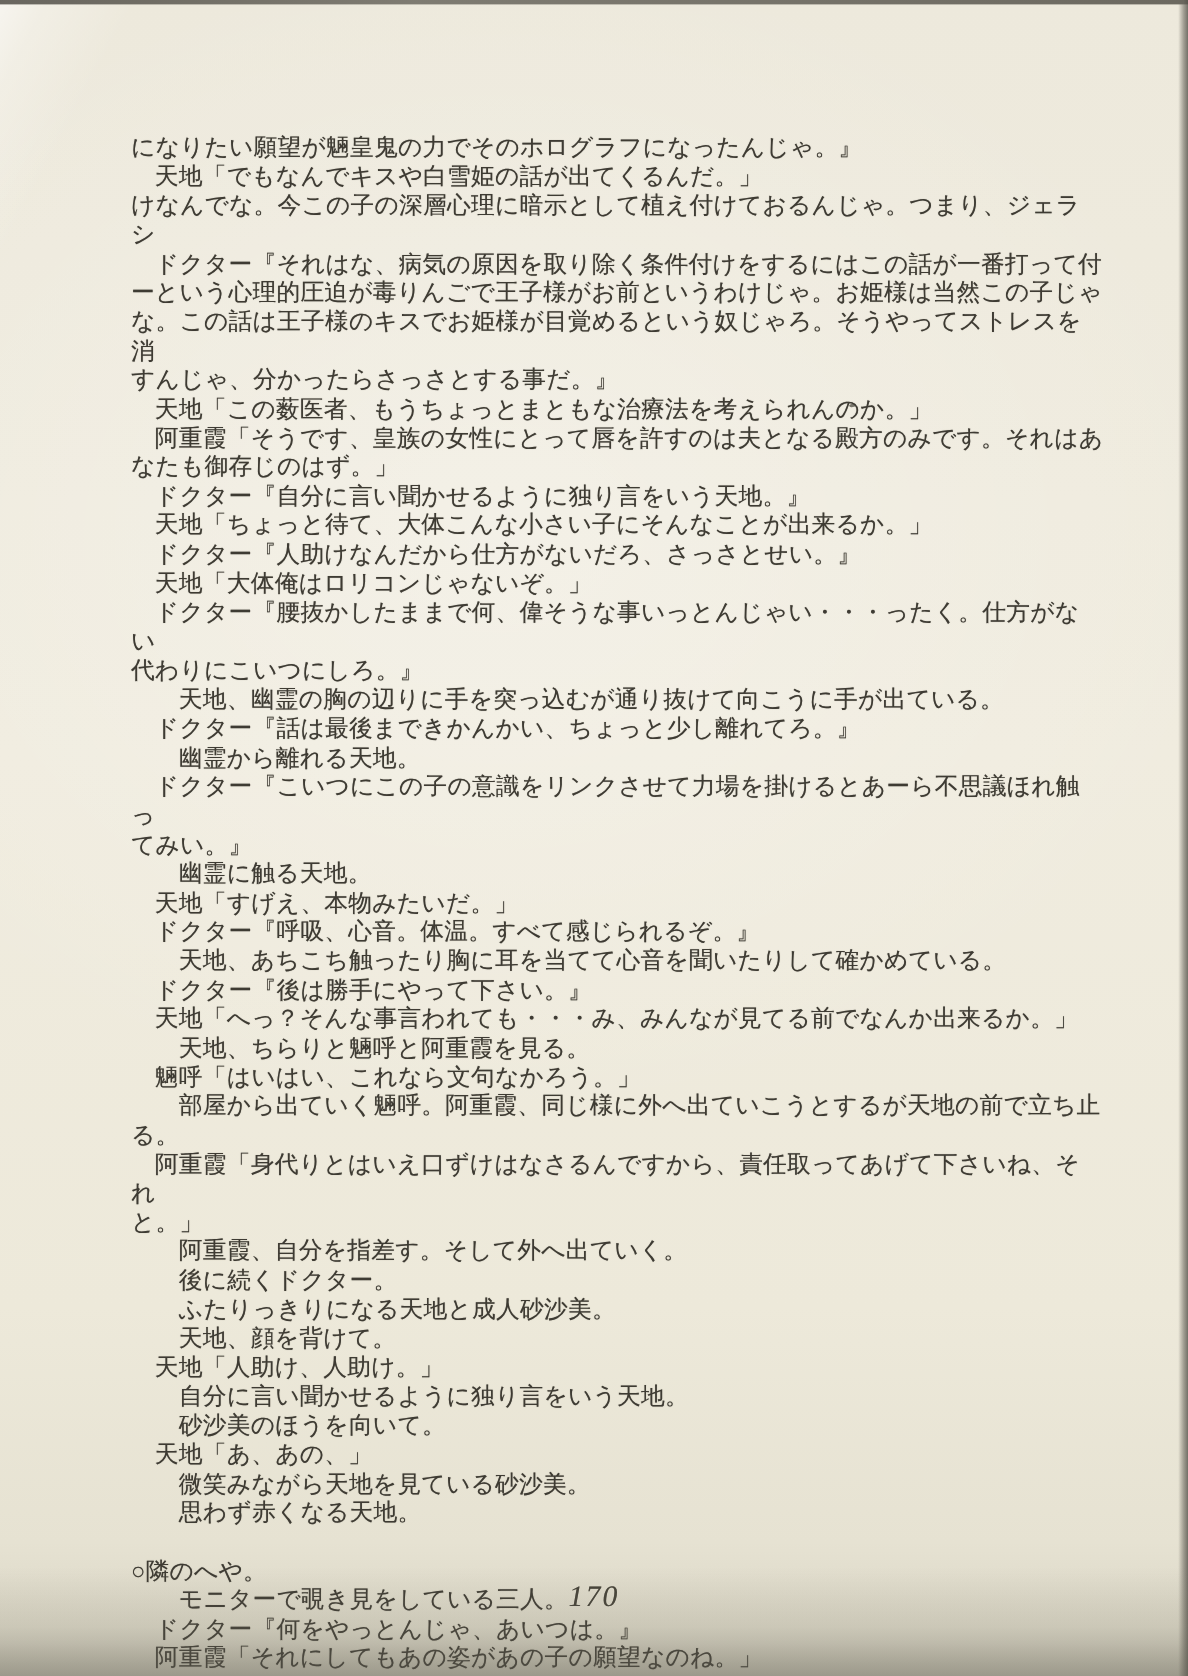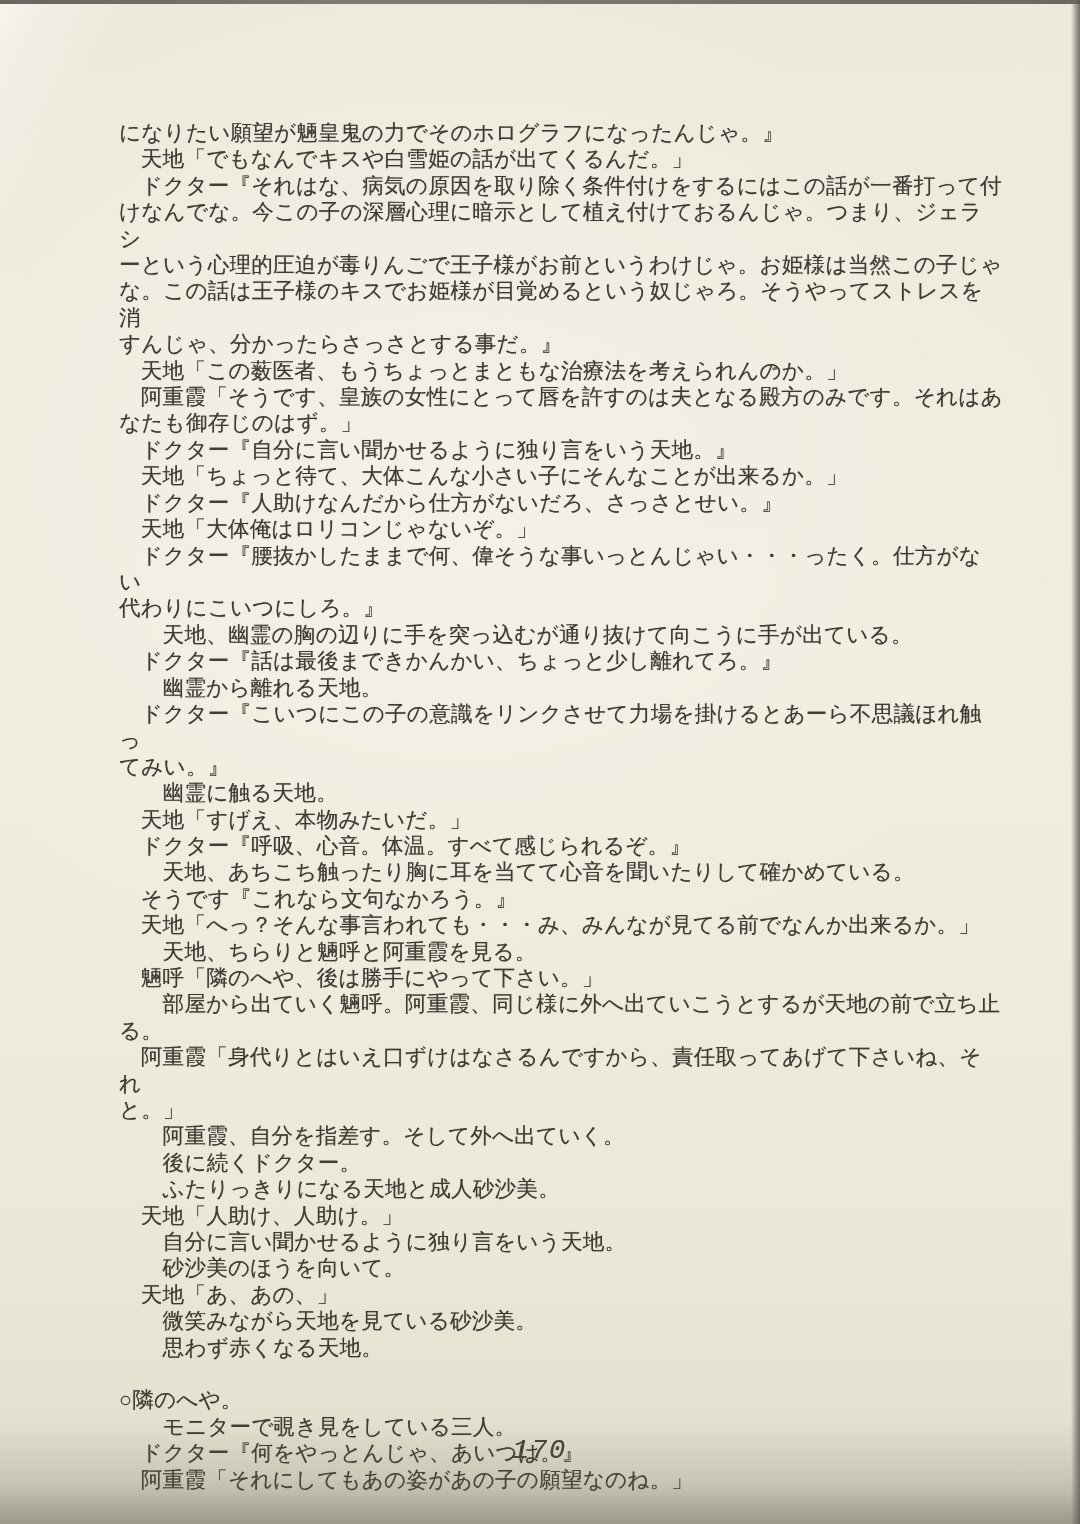--- a/index.html
+++ b/index.html
@@ -4,21 +4,21 @@
 <style>
   :root{
     --paper:#EFEBDE;
     --ink:#3E3B33;
   }
   html,body{margin:0;padding:0;background:#222;}
   .page{
     position:relative;
     width:1080px;height:1524px;
     overflow:hidden;
-    font-family:Liberation Mono, monospace;
+    font-family:Liberation Serif, serif;
     background:
       radial-gradient(ellipse 950px 750px at 42% 32%, rgba(255,255,255,0.28), rgba(255,255,255,0) 72%),
       linear-gradient(180deg,#EDE9DC 0%, #F0ECDF 45%, #EDE9DA 78%, #E6E2D2 92%, #D9D5C5 98%, #C6C2B2 100%);
   }
   
   .edge-top{
     position:absolute;top:0;left:0;right:0;height:4px;
     background:linear-gradient(90deg,#504d46 0%, #6b685f 35%, #585togge551 60%, #55524a 100%);
     background:linear-gradient(90deg,#504d46 0%, #6b685f 35%, #55524a 100%);
     opacity:.85;
@@ -67,22 +67,22 @@
 
 <div class="page">
   <div class="corner-highlight"></div>
   <div class="edge-top"></div>
   <div class="edge-right"></div>
   <div class="speck"></div>
 
   <div class="text-block">
       <div class="line">になりたい願望が魎皇鬼の力でそのホログラフになったんじゃ。』</div>
       <div class="line">　天地「でもなんでキスや白雪姫の話が出てくるんだ。」</div>
+      <div class="line">けなんでな。今この子の深層心理に暗示として植え付けておるんじゃ。つまり、ジェラシ</div>
       <div class="line">　ドクター『それはな、病気の原因を取り除く条件付けをするにはこの話が一番打って付</div>
-      <div class="line">けなんでな。今この子の深層心理に暗示として植え付けておるんじゃ。つまり、ジェラシ</div>
       <div class="line">ーという心理的圧迫が毒りんごで王子様がお前というわけじゃ。お姫様は当然この子じゃ</div>
       <div class="line">な。この話は王子様のキスでお姫様が目覚めるという奴じゃろ。そうやってストレスを消</div>
       <div class="line">すんじゃ、分かったらさっさとする事だ。』</div>
       <div class="line">　天地「この薮医者、もうちょっとまともな治療法を考えられんのか。」</div>
       <div class="line">　阿重霞「そうです、皇族の女性にとって唇を許すのは夫となる殿方のみです。それはあ</div>
       <div class="line">なたも御存じのはず。」</div>
       <div class="line">　ドクター『自分に言い聞かせるように独り言をいう天地。』</div>
       <div class="line">　天地「ちょっと待て、大体こんな小さい子にそんなことが出来るか。」</div>
       <div class="line">　ドクター『人助けなんだから仕方がないだろ、さっさとせい。』</div>
       <div class="line">　天地「大体俺はロリコンじゃないぞ。」</div>
@@ -90,31 +90,32 @@
       <div class="line">代わりにこいつにしろ。』</div>
       <div class="line">　　天地、幽霊の胸の辺りに手を突っ込むが通り抜けて向こうに手が出ている。</div>
       <div class="line">　ドクター『話は最後まできかんかい、ちょっと少し離れてろ。』</div>
       <div class="line">　　幽霊から離れる天地。</div>
       <div class="line">　ドクター『こいつにこの子の意識をリンクさせて力場を掛けるとあーら不思議ほれ触っ</div>
       <div class="line">てみい。』</div>
       <div class="line">　　幽霊に触る天地。</div>
       <div class="line">　天地「すげえ、本物みたいだ。」</div>
       <div class="line">　ドクター『呼吸、心音。体温。すべて感じられるぞ。』</div>
       <div class="line">　　天地、あちこち触ったり胸に耳を当てて心音を聞いたりして確かめている。</div>
-      <div class="line">　そうです『これなら文句なかろう。』</div>
+      <div class="line">　ドクター『後は勝手にやって下さい。』</div>
       <div class="line">　天地「へっ？そんな事言われても・・・み、みんなが見てる前でなんか出来るか。」</div>
       <div class="line">　　天地、ちらりと魎呼と阿重霞を見る。</div>
-      <div class="line">　魎呼「隣のへや、後は勝手にやって下さい。」</div>
+      <div class="line">　魎呼「はいはい、これなら文句なかろう。」</div>
       <div class="line">　　部屋から出ていく魎呼。阿重霞、同じ様に外へ出ていこうとするが天地の前で立ち止</div>
       <div class="line">る。</div>
       <div class="line">　阿重霞「身代りとはいえ口ずけはなさるんですから、責任取ってあげて下さいね、それ</div>
       <div class="line">と。」</div>
       <div class="line">　　阿重霞、自分を指差す。そして外へ出ていく。</div>
       <div class="line">　　後に続くドクター。</div>
       <div class="line">　　ふたりっきりになる天地と成人砂沙美。</div>
+      <div class="line">　　天地、顔を背けて。</div>
       <div class="line">　天地「人助け、人助け。」</div>
       <div class="line">　　自分に言い聞かせるように独り言をいう天地。</div>
       <div class="line">　　砂沙美のほうを向いて。</div>
       <div class="line">　天地「あ、あの、」</div>
       <div class="line">　　微笑みながら天地を見ている砂沙美。</div>
       <div class="line">　　思わず赤くなる天地。</div>
       <div class="line"></div>
       <div class="line">○隣のへや。</div>
       <div class="line">　　モニターで覗き見をしている三人。</div>
       <div class="line">　ドクター『何をやっとんじゃ、あいつは。』</div>

